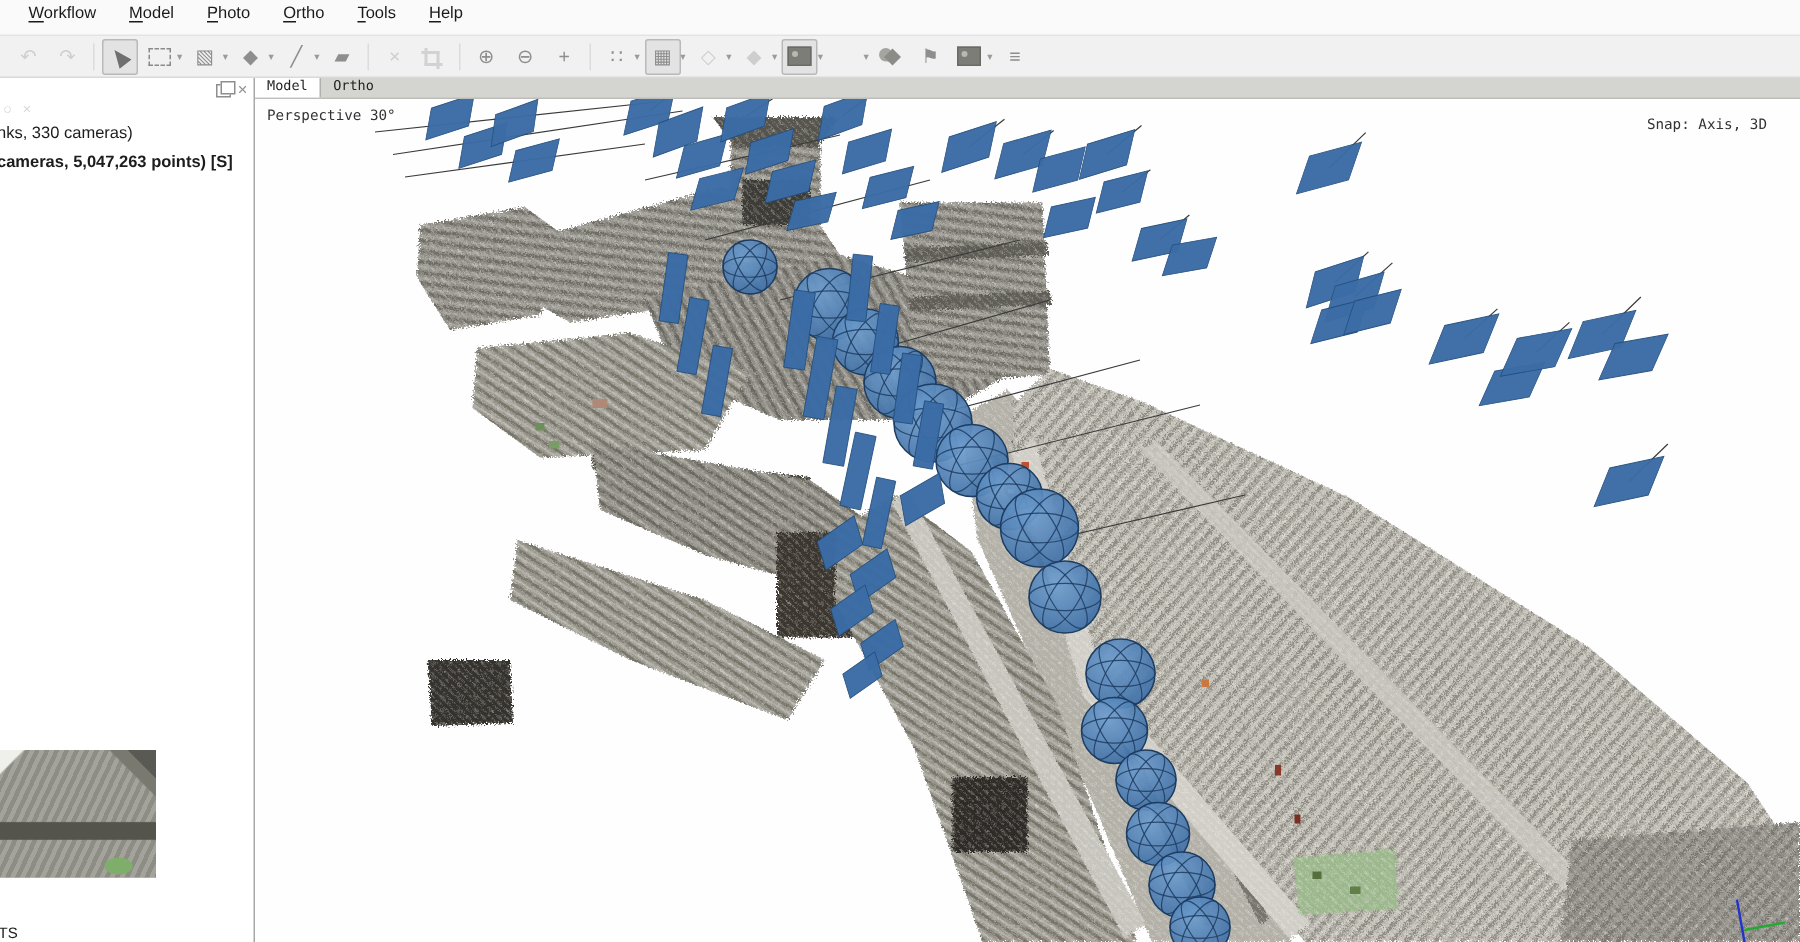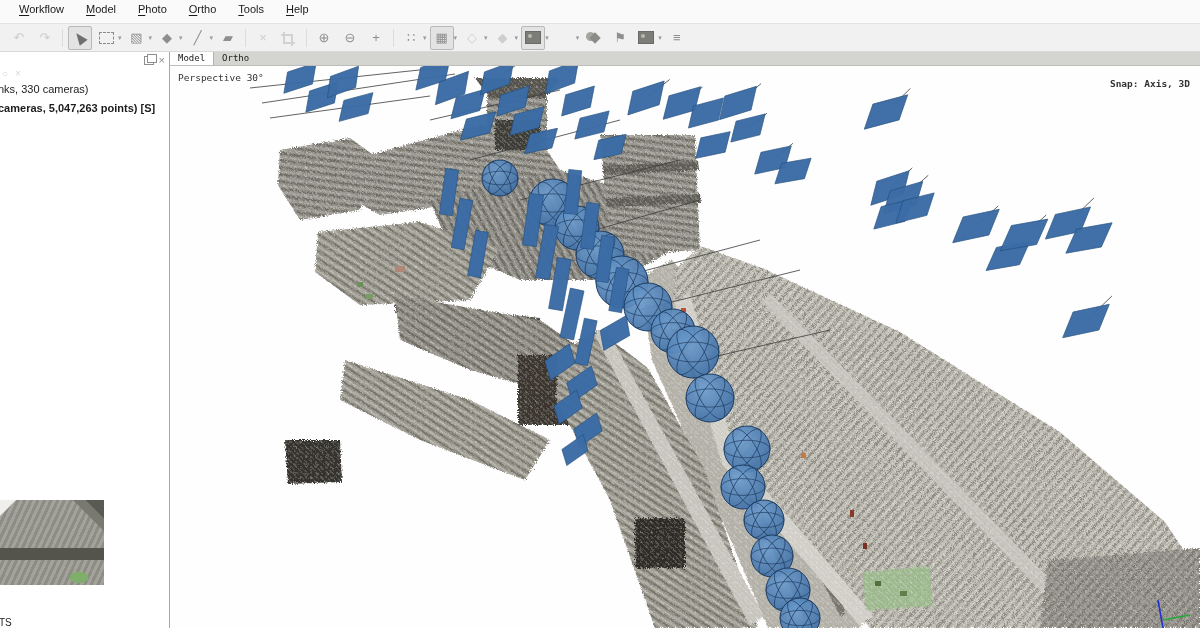--- a/index.html
+++ b/index.html
@@ -54,21 +54,21 @@
       repeating-linear-gradient(115deg,#a3a39c 0px,#a3a39c 3px,#8d8d86 3px,#8d8d86 6px);}
   #bottom-fragment{position:absolute;left:-1px;top:565px;font-size:10px;font-weight:normal;color:#222;}
   
   #tabbar{position:absolute;left:170px;top:52px;width:1030px;height:14px;background:#d4d4d0;
     display:flex;align-items:stretch;border-bottom:1px solid #bdbdb9;box-sizing:border-box;}
   .vtab{font-family:"DejaVu Sans Mono",monospace;font-size:9px;color:#222;padding:1px 8px 0 8px;}
   .vtab.active{background:#ffffff;border-right:1px solid #b0b0ac;}
   #viewport{position:absolute;left:170px;top:66px;width:1030px;height:562px;background:#fefefe;overflow:hidden;}
   .vp-label{position:absolute;font-family:"DejaVu Sans Mono",monospace;font-size:9.5px;color:#333;z-index:5;}
   #persp-label{left:8px;top:6px;}
-  #snap-label{right:10px;top:12px;font-weight:bold;}
+  #snap-label{right:22px;top:12px;}
   #scene-svg{position:absolute;left:0;top:0;}
 </style>
 </head>
 <body>
 
 <div id="menubar">
     <span class="menu-item"><u>W</u>orkflow</span>
     <span class="menu-item"><u>M</u>odel</span>
     <span class="menu-item"><u>P</u>hoto</span>
     <span class="menu-item"><u>O</u>rtho</span>

